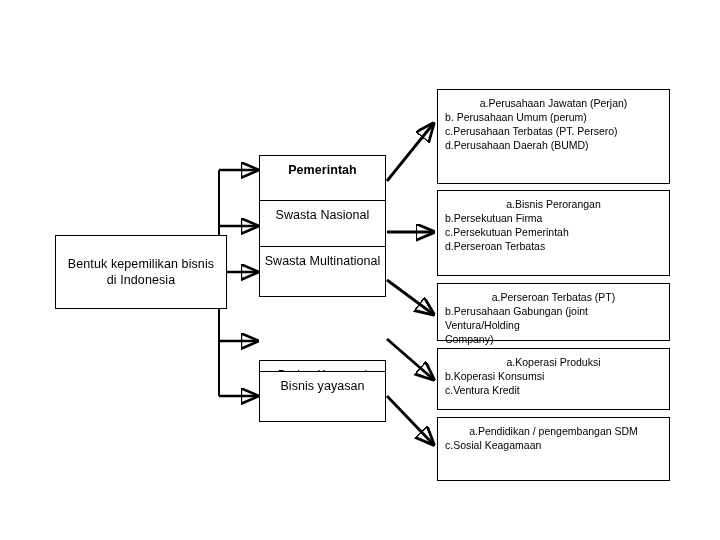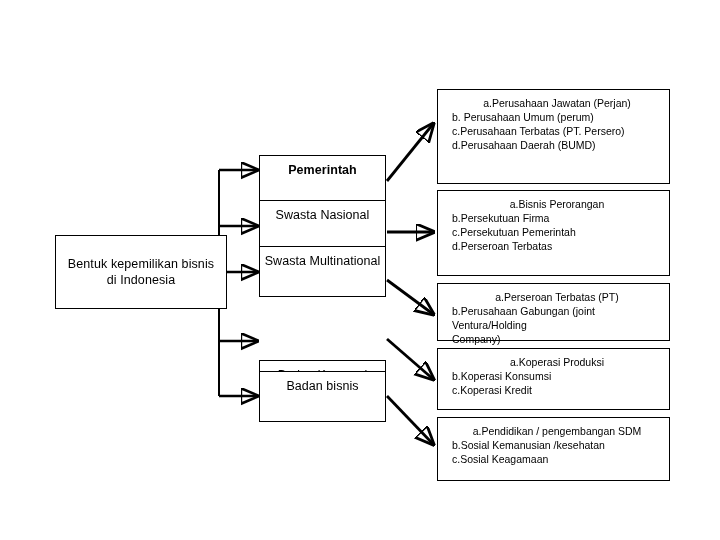--- a/index.html
+++ b/index.html
@@ -59,21 +59,21 @@
   #cat-0 { top: 155px; font-weight: bold; }
   #cat-1 { top: 200px; }
   #cat-2 { top: 246px; }
   #cat-3 { top: 316px; margin-top: 44px; }
   #cat-4 { top: 371px; }
 
   
   .detail-box {
     left: 437px;
     width: 233px;
-    padding: 6px 7px 4px 14px;
+    padding: 6px 7px 4px 7px;
   }
   .detail-box .detail-first {
     display: block;
     text-align: center;
     font-size: 10.5px;
     line-height: 14px;
     white-space: nowrap;
   }
   .detail-box .detail-item {
     display: block;
@@ -144,21 +144,21 @@
   <div class="box cat-box" id="cat-1">
     <span class="cat-label">Swasta Nasional</span>
   </div>
   <div class="box cat-box" id="cat-2">
     <span class="cat-label">Swasta Multinational</span>
   </div>
   <div class="box cat-box" id="cat-3">
     <span class="cat-label">Badan Kopersai</span>
   </div>
   <div class="box cat-box" id="cat-4">
-    <span class="cat-label">Badan bisnis</span>
+    <span class="cat-label">Bisnis yayasan</span>
   </div>
 
   <div class="box detail-box" id="detail-0">
     <span class="detail-first">a.Perusahaan Jawatan (Perjan)</span>
     <span class="detail-item">b. Perusahaan Umum (perum)</span>
     <span class="detail-item">c.Perusahaan Terbatas (PT. Persero)</span>
     <span class="detail-item">d.Perusahaan Daerah (BUMD)</span>
   </div>
 
   <div class="box detail-box" id="detail-1">
@@ -170,22 +170,21 @@
 
   <div class="box detail-box" id="detail-2">
     <span class="detail-first">a.Perseroan Terbatas (PT)</span>
     <span class="detail-item">b.Perusahaan Gabungan (joint Ventura/Holding</span>
     <span class="detail-item"> Company)</span>
   </div>
 
   <div class="box detail-box" id="detail-3">
     <span class="detail-first">a.Koperasi Produksi</span>
     <span class="detail-item">b.Koperasi Konsumsi</span>
-    <span class="detail-item">c.Koperasi Kredit</span>
+    <span class="detail-item">c.Ventura Kredit</span>
   </div>
 
   <div class="box detail-box" id="detail-4">
     <span class="detail-first">a.Pendidikan / pengembangan SDM</span>
-    <span class="detail-item">b.Sosial Kemanusian /kesehatan</span>
     <span class="detail-item">c.Sosial Keagamaan</span>
   </div>
 
 </div>
 
 </body></html>

